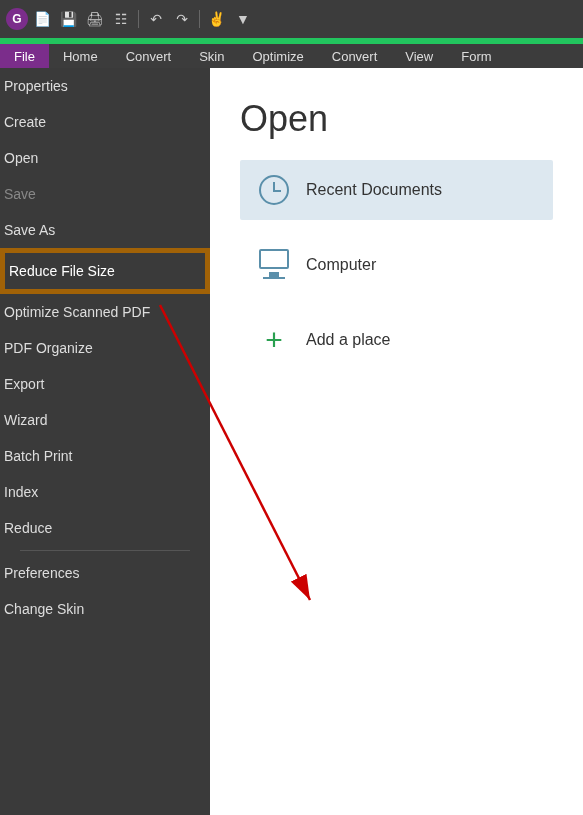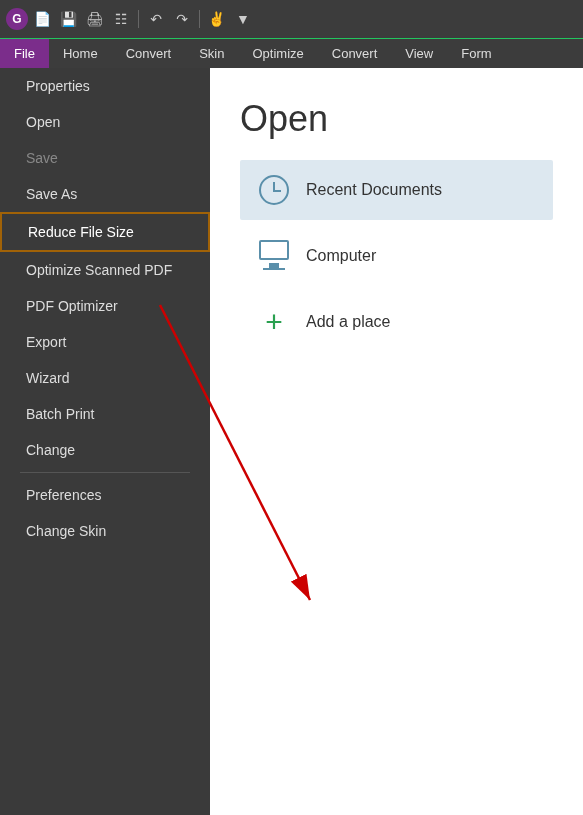--- a/index.html
+++ b/index.html
@@ -29,21 +29,21 @@
     .toolbar-separator {
       width: 1px; height: 18px; background: #666; margin: 0 2px;
     }
 
     
     .menubar {
       background: #3c3c3c;
       height: 30px;
       display: flex;
       align-items: stretch;
-      border-top: 1px solid #22c55e;
+      border-top: 6px solid #22c55e;
     }
     .menubar-item {
       padding: 0 14px;
       display: flex; align-items: center;
       color: #ddd;
       font-size: 13px;
       cursor: pointer;
     }
     .menubar-item.active {
       background: #7b2d8b;
@@ -60,31 +60,31 @@
     
     .sidebar {
       width: 210px;
       background: #3a3a3a;
       display: flex;
       flex-direction: column;
       overflow-y: auto;
       flex-shrink: 0;
     }
     .sidebar-item {
-      padding: 10px 26px;
+      padding: 10px 4px;
       color: #ddd;
       font-size: 14px;
       cursor: pointer;
       display: flex;
       align-items: center;
       gap: 8px;
       position: relative;
     }
     .sidebar-item.highlighted {
-      border: 2px solid #a16207;
+      border: 5px solid #a16207;
       color: #fff;
     }
     .sidebar-separator {
       height: 1px;
       background: #555;
       margin: 4px 20px;
     }
 
     
     .content {
@@ -100,21 +100,21 @@
       color: #333;
       margin-bottom: 20px;
     }
     .open-option {
       display: flex;
       align-items: center;
       gap: 14px;
       padding: 12px 16px;
       cursor: pointer;
       border-radius: 2px;
-      margin-bottom: 6px;
+      margin-bottom: 15px;
     }
     .open-option.recent { background: #dde8f0; }
     .open-option-icon {
       width: 36px; height: 36px;
       display: flex; align-items: center; justify-content: center;
     }
     .open-option-label {
       font-size: 16px;
       color: #333;
     }
@@ -219,30 +219,32 @@
   <div class="menubar-item">Optimize</div>
   <div class="menubar-item">Convert</div>
   <div class="menubar-item">View</div>
   <div class="menubar-item">Form</div>
 </div>
 
 <div class="main-layout">
 
   <div class="sidebar">
     <div class="sidebar-item">Properties</div>
+    <div class="sidebar-item">Create</div>
     <div class="sidebar-item">Open</div>
     <div class="sidebar-item" style="color:#888;">Save</div>
     <div class="sidebar-item">Save As</div>
     <div class="sidebar-item highlighted">Reduce File Size</div>
     <div class="sidebar-item">Optimize Scanned PDF</div>
-    <div class="sidebar-item">PDF Optimizer</div>
+    <div class="sidebar-item">PDF Organize</div>
     <div class="sidebar-item">Export</div>
     <div class="sidebar-item">Wizard</div>
     <div class="sidebar-item">Batch Print</div>
-    <div class="sidebar-item">Change</div>
+    <div class="sidebar-item">Index</div>
+    <div class="sidebar-item">Reduce</div>
     <div class="sidebar-separator"></div>
     <div class="sidebar-item">Preferences</div>
     <div class="sidebar-item">Change Skin</div>
   </div>
 
   <div class="content">
     <div class="content-title">Open</div>
 
     <div class="open-option recent">
       <div class="open-option-icon">

